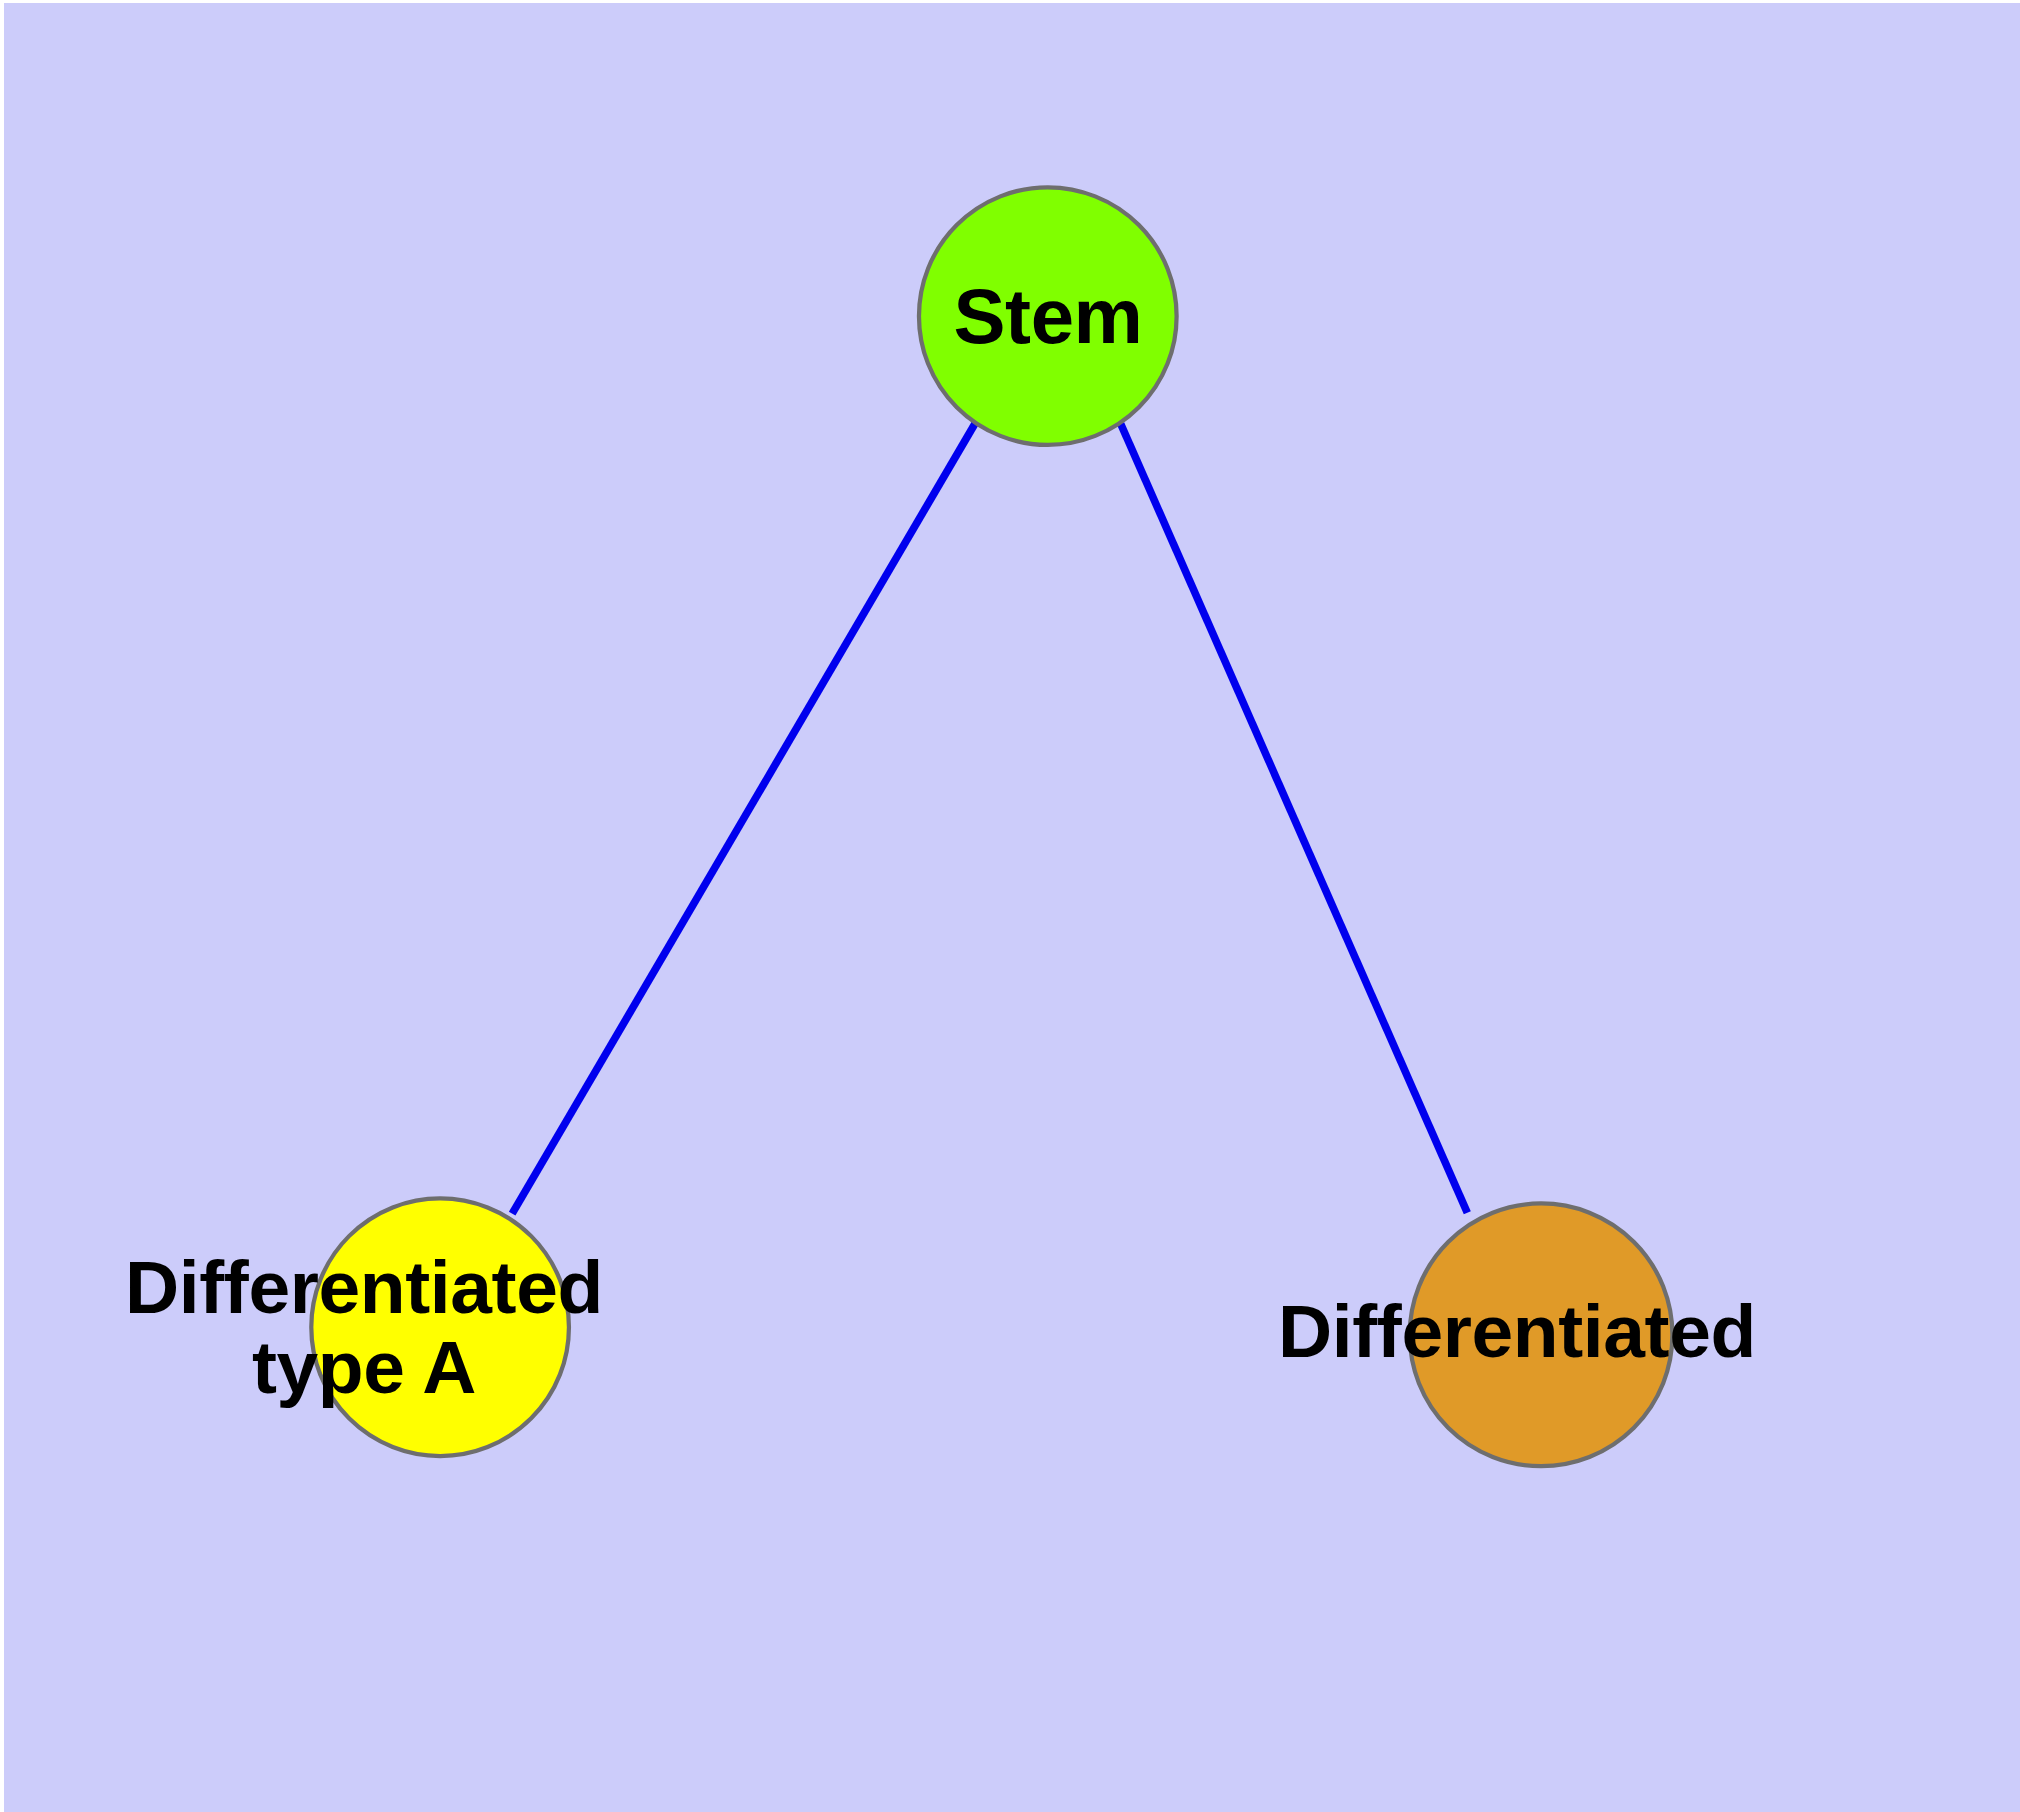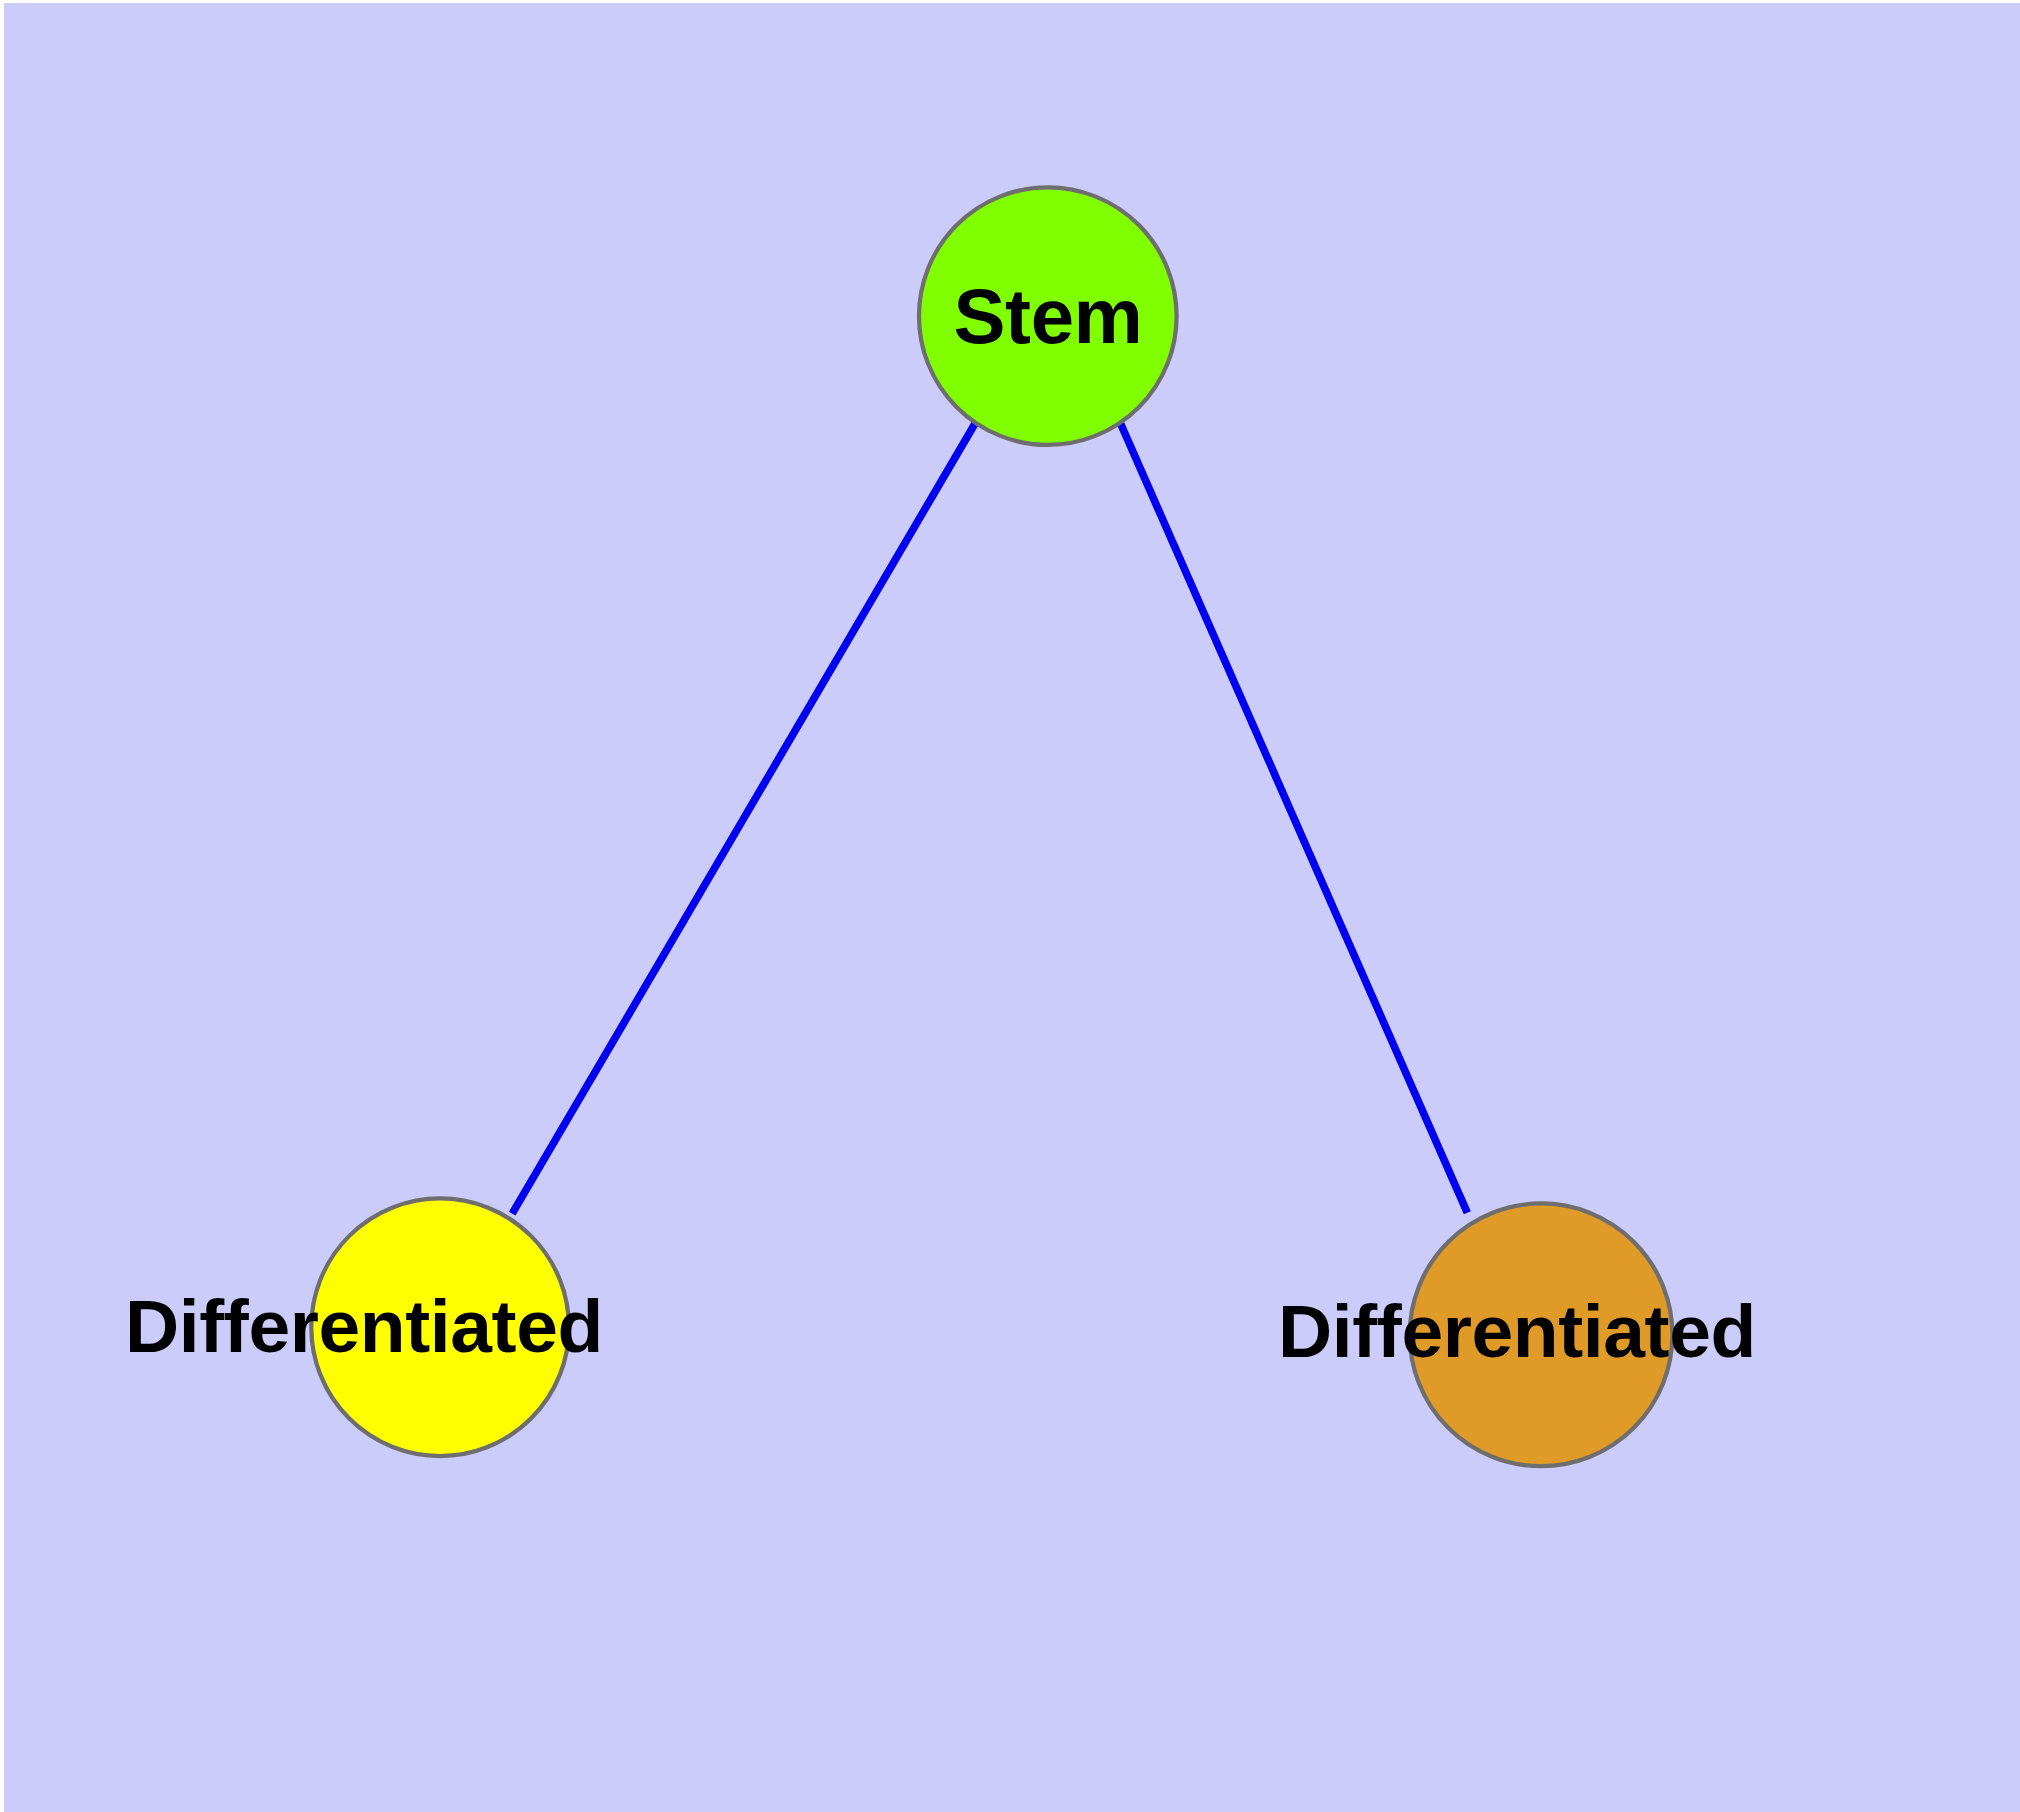--- a/index.html
+++ b/index.html
@@ -86,18 +86,18 @@
 
     <g>
       <circle class="node-circle" cx="1236" cy="373" r="152" fill="#80ff00" stroke="#6e6e6e"></circle>
       <circle class="node-circle" cx="519" cy="1566" r="152" fill="#ffff00" stroke="#6e6e6e"></circle>
       <circle class="node-circle" cx="1818" cy="1575" r="155" fill="#e09a28" stroke="#6e6e6e"></circle>
     </g>
   </svg>
 
   <div class="node-label" id="label-stem" style="color: rgb(0, 0, 0);">Stem</div>
 
-  <div class="node-label" id="label-diff-a" style="color: rgb(0, 0, 0);"><span>Differentiated</span><br></div>
+  <div class="node-label" id="label-diff-a" style="color: rgb(0, 0, 0);"><span>Differentiated</span><br><span>type A</span></div>
 
   <div class="node-label" id="label-diff-b" style="color: rgb(0, 0, 0);"><span>Differentiated</span><br></div>
 
 </div>
 
 
 </body></html>

